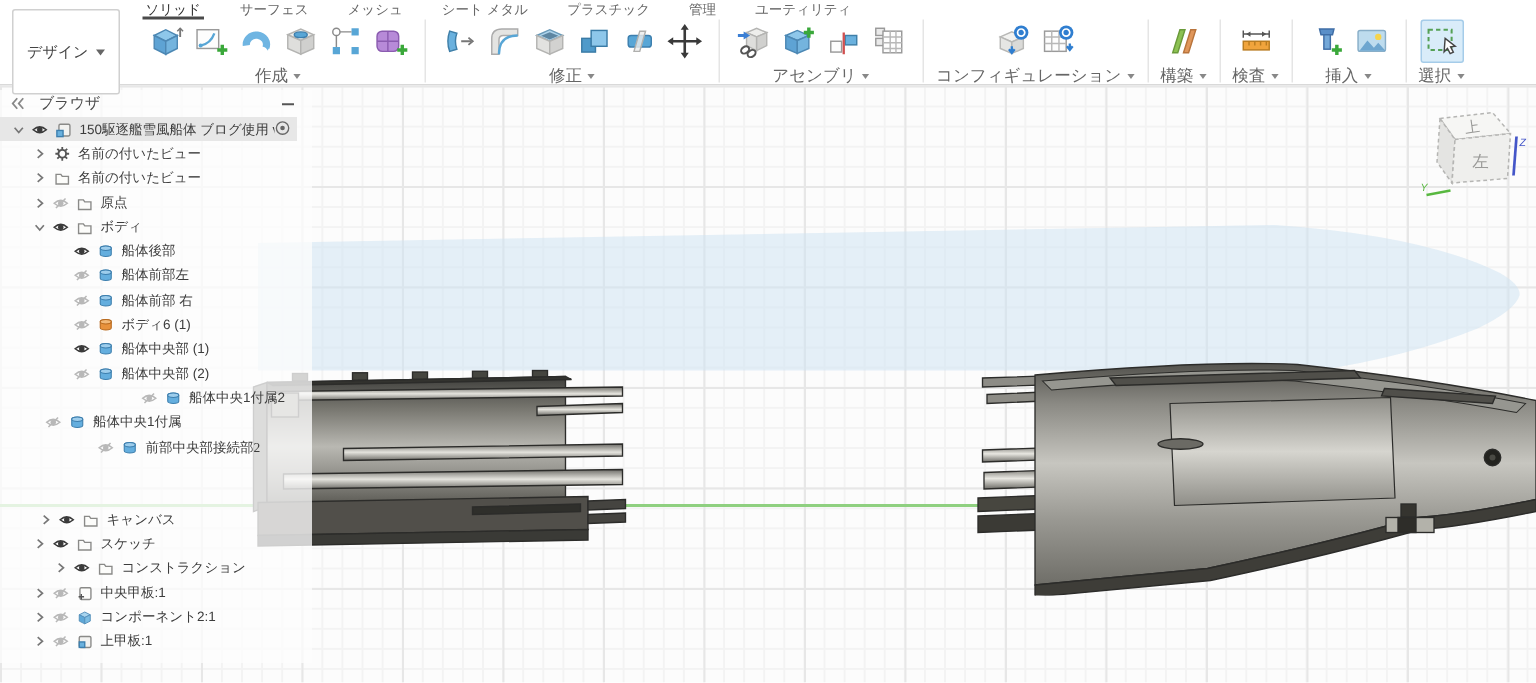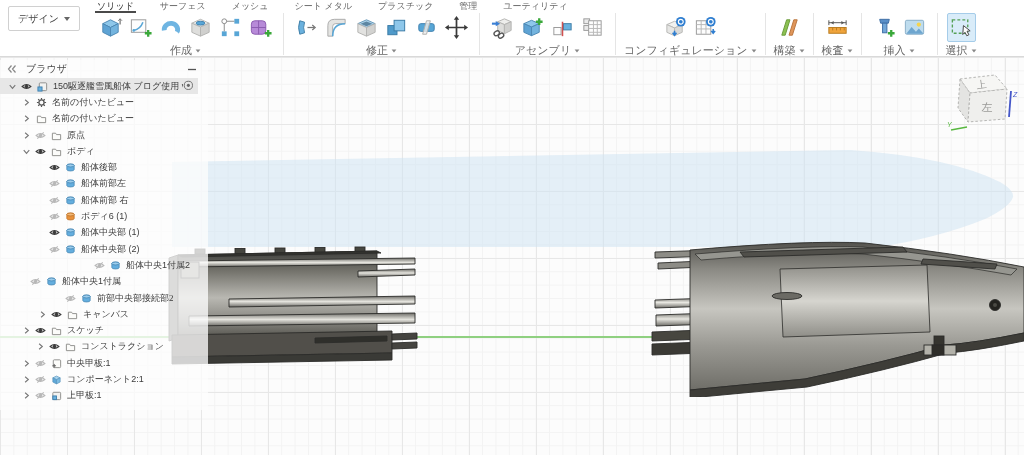--- a/index.html
+++ b/index.html
@@ -2,21 +2,21 @@
 <html><head>
 <meta charset="utf-8">
 <style>
   * { margin:0; padding:0; box-sizing:border-box; }
   html,body { width:1024px; height:455px; overflow:hidden;
     font-family:"Liberation Sans", sans-serif; background:#fff; }
 
   
   .toolbar { position:relative; width:1024px; height:57px; background:#fff;
     border-bottom:1px solid #d9d9d9; z-index:20; }
-  .design-btn { position:absolute; left:8px; top:6px; width:72px; height:25px;
+  .design-btn { position:absolute; left:8px; top:6px; width:72px; height:57px;
     border:1px solid #d0d0d0; border-radius:2px; background:#fff;
     display:flex; align-items:center; justify-content:center; gap:5px;
     font-size:10px; color:#444; cursor:pointer; }
   .caret-dn { width:0; height:0; border-left:3.5px solid transparent;
     border-right:3.5px solid transparent; border-top:4px solid #666; display:inline-block; }
   .tabs { position:absolute; left:97px; top:0; height:13px; display:flex; gap:26px; }
   .tab { position:relative; font-size:9px; color:#666; height:13px; line-height:12px;
     white-space:nowrap; cursor:pointer; }
   .tab.active { color:#2d2d2d; }
   .tab.active::after { content:""; position:absolute; left:-2px; right:-2px; bottom:0;
@@ -675,21 +675,21 @@
               </svg>
             </span>
             <span class="slot tico">
               <svg viewBox="0 0 12 12">
                 <path d="M2,3.8 a4,1.6 0 0 1 8,0 v4.4 a4,1.6 0 0 1 -8,0z" fill="#64aede" stroke="#3d7fae" stroke-width="0.8"></path>
                 <ellipse cx="6" cy="3.8" rx="4" ry="1.6" fill="#9dcdec" stroke="#3d7fae" stroke-width="0.8"></ellipse>
               </svg>
             </span>
             <span class="row-label">前部中央部接続部2</span>
           </div>
-          <div class="row" style="padding-left: 36px;">
+          <div class="row" style="padding-left: 24px; margin-top: 32px;">
             <span class="slot chev">
               <svg viewBox="0 0 12 12">
                 <path d="M4.5,3l3.5,3 -3.5,3" stroke="#777" stroke-width="1.2" fill="none"></path>
               </svg>
             </span>
             <span class="slot eye">
               <svg viewBox="0 0 12 12">
                 <path d="M1.2,6Q6,1.8 10.8,6 6,10.2 1.2,6Z" fill="none" stroke="#3a3a3a" stroke-width="1.1"></path>
                 <circle cx="6" cy="6" r="2" fill="#3a3a3a"></circle>
               </svg>

